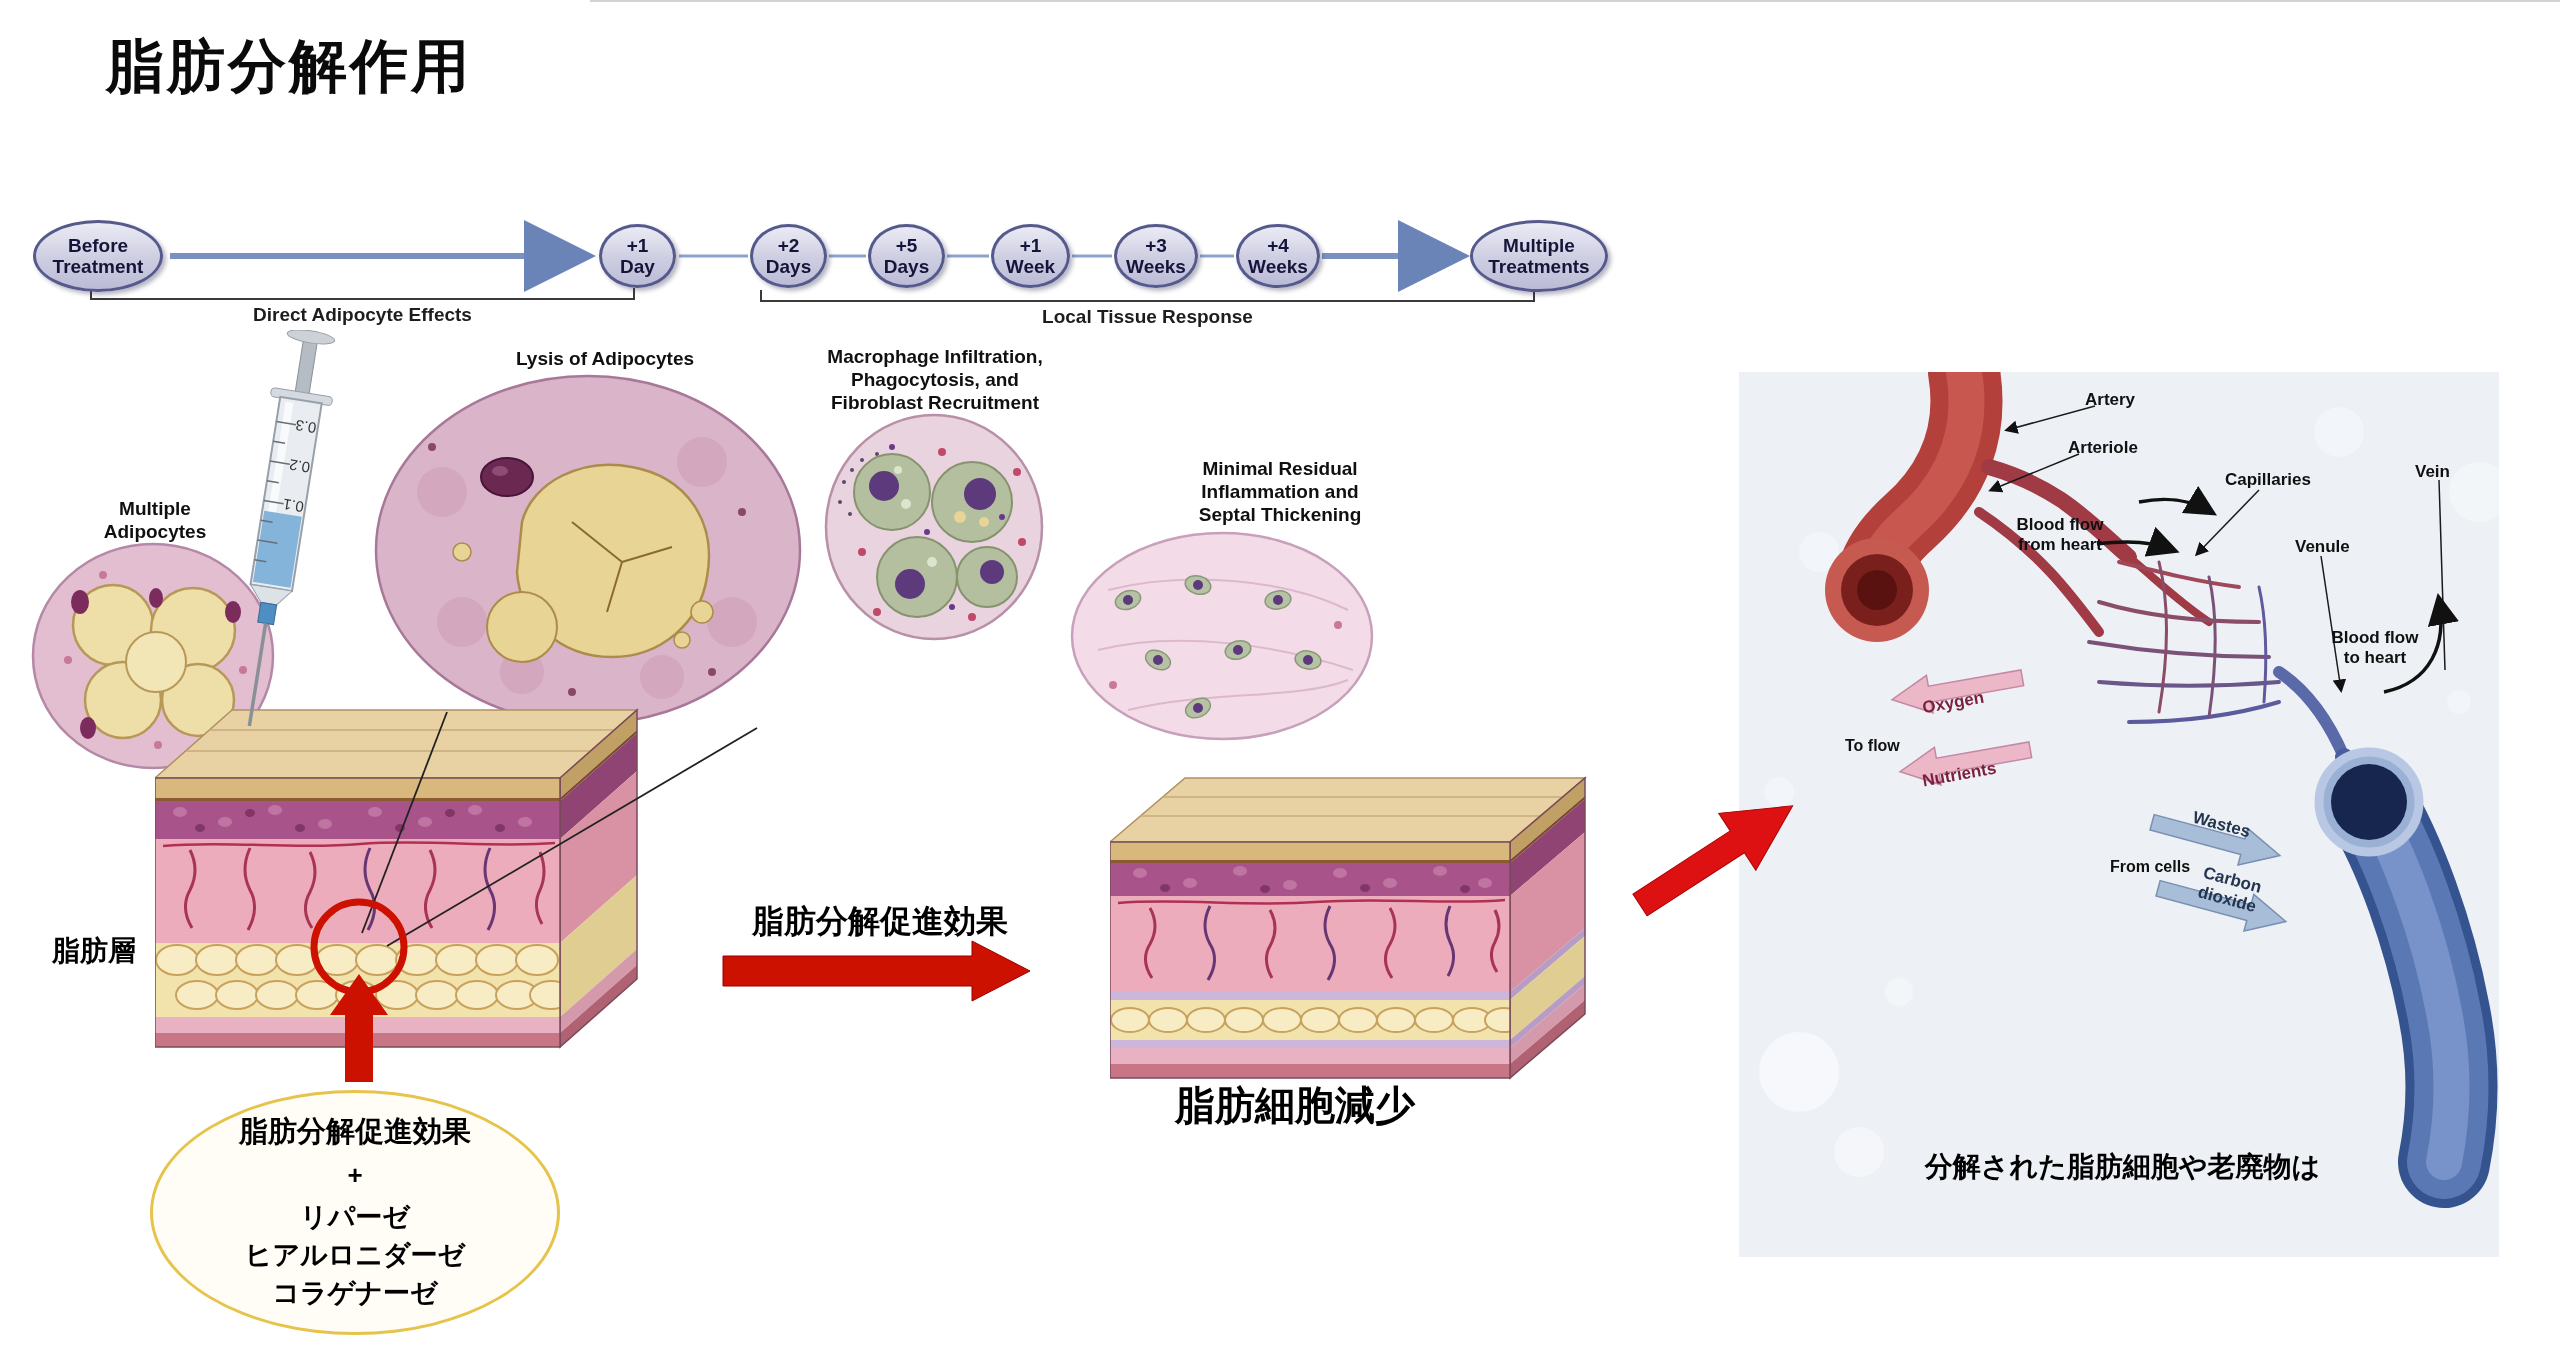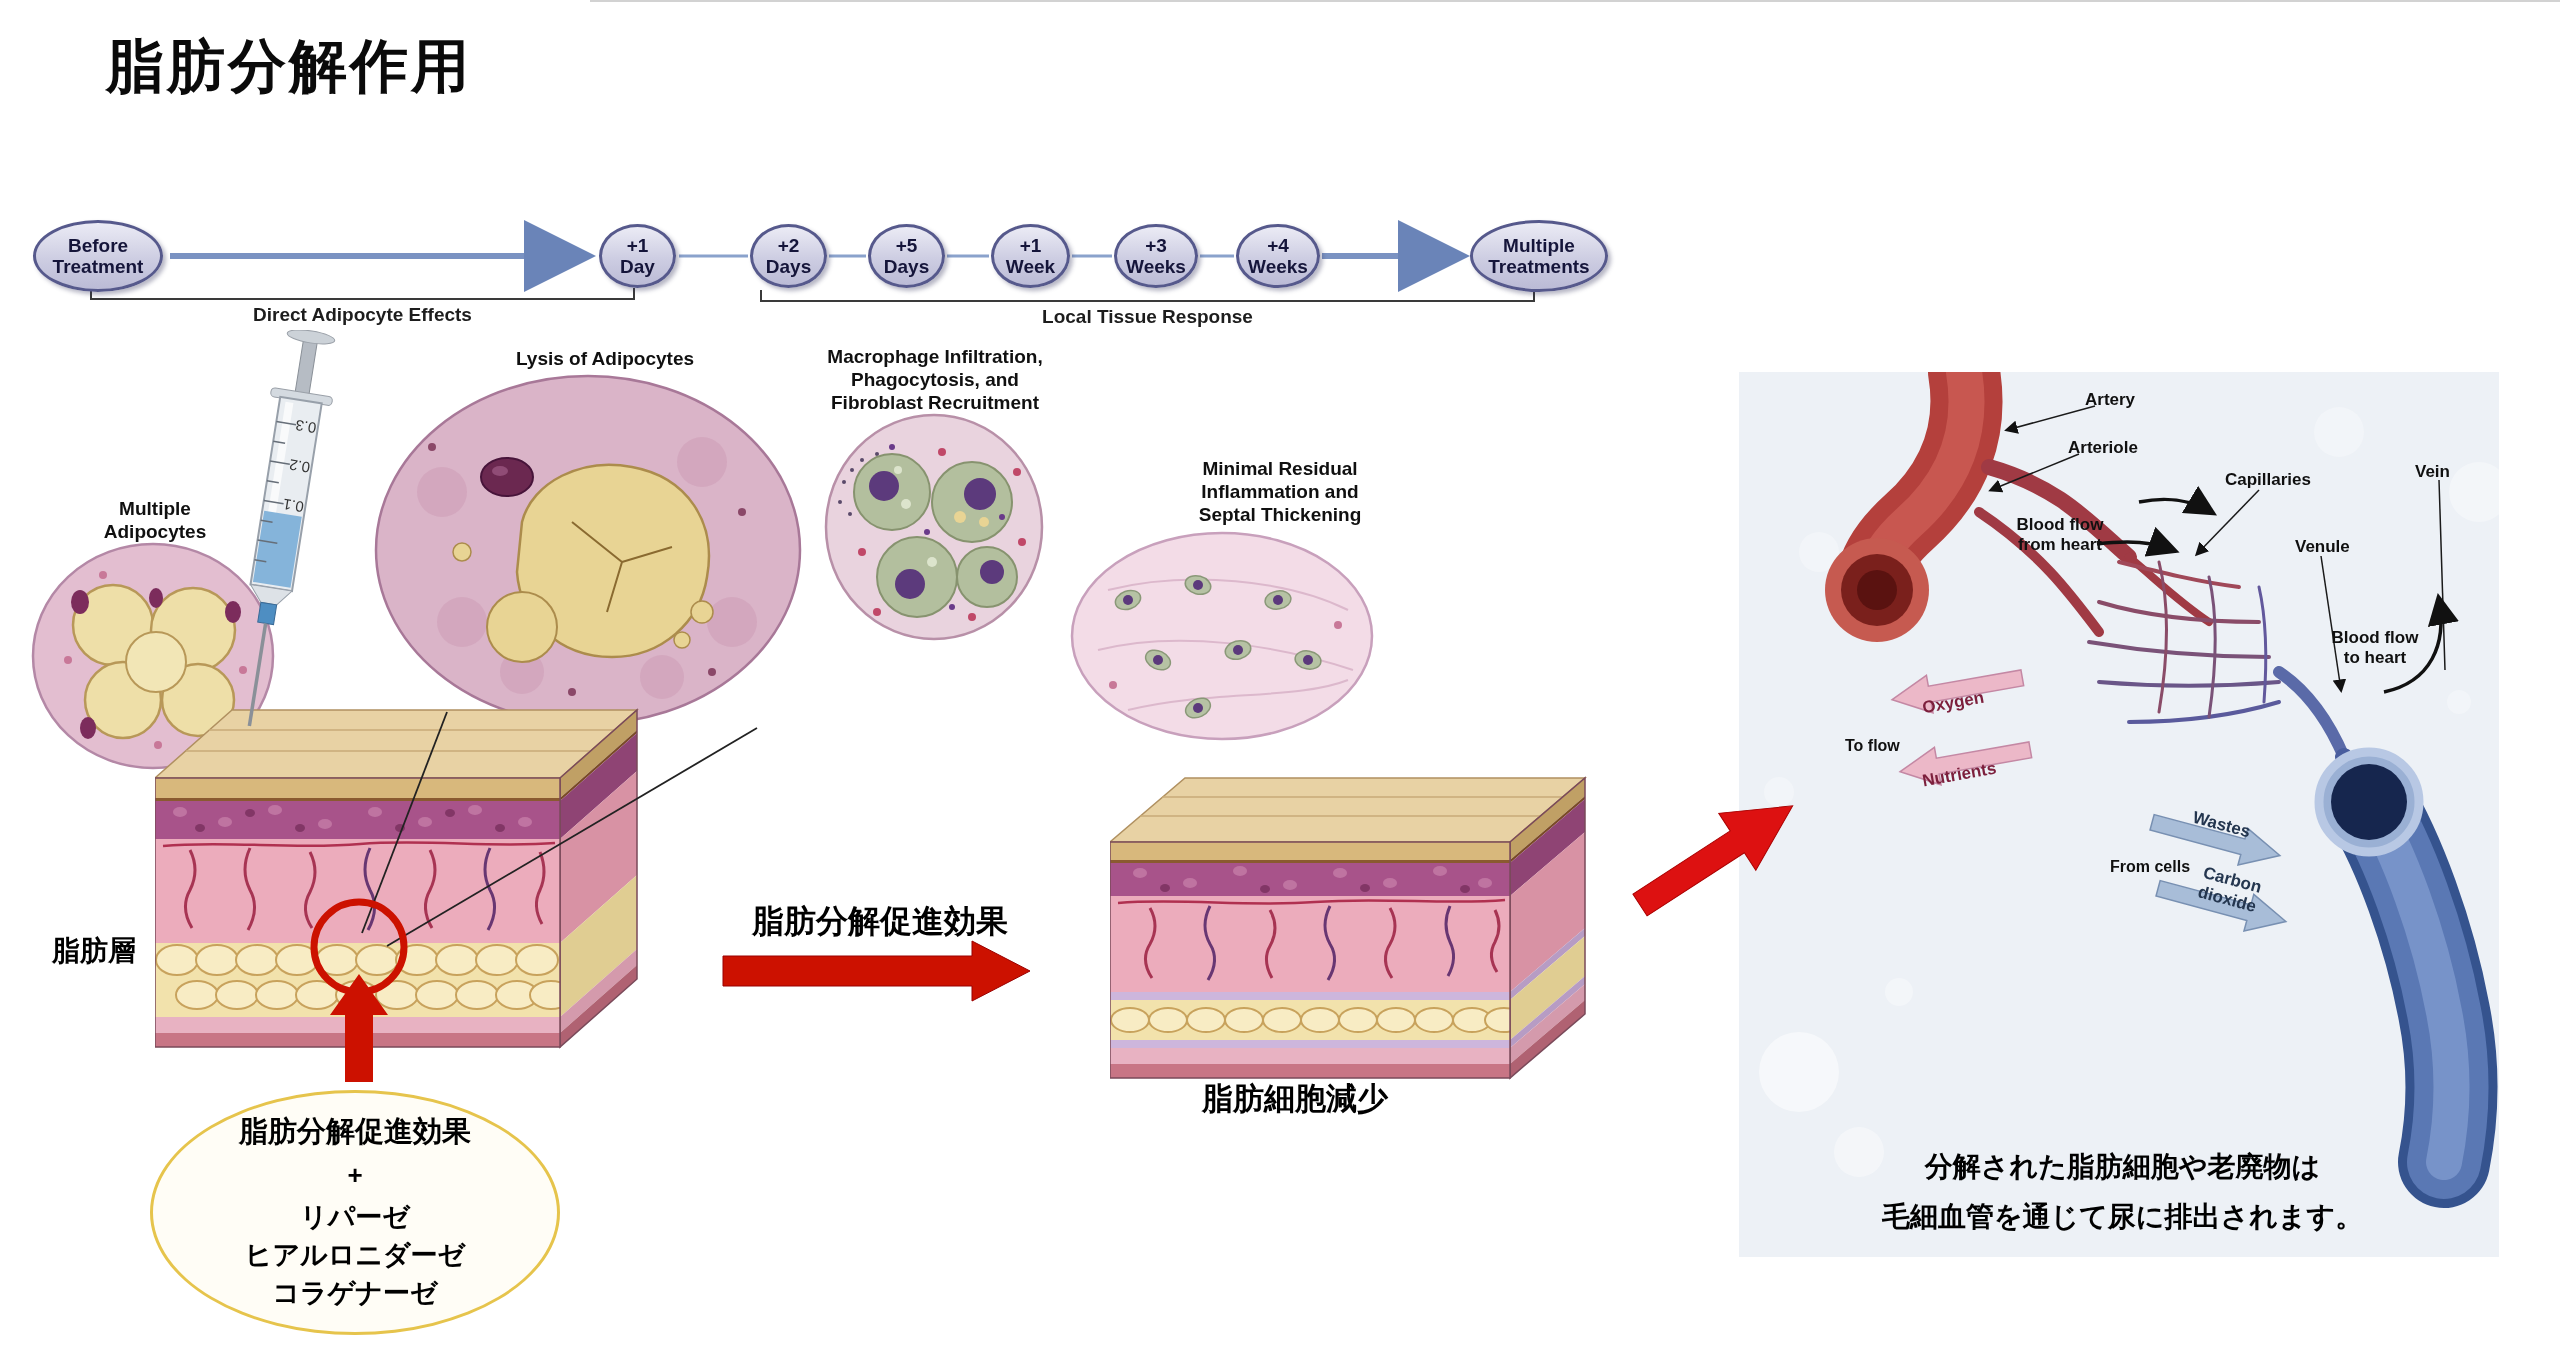--- a/index.html
+++ b/index.html
@@ -363,21 +363,21 @@
       <ellipse cx="324" cy="250" rx="19" ry="12"></ellipse>
         <ellipse cx="362" cy="250" rx="19" ry="12"></ellipse>
       <ellipse cx="394" cy="250" rx="19" ry="12"></ellipse>
     </g>
     <rect x="0" y="270" width="400" height="8" fill="#cdb6dc"></rect>
     <rect x="0" y="278" width="400" height="16" fill="#e8b2c2"></rect>
     <rect x="0" y="294" width="400" height="14" fill="#c87585"></rect>
     <rect x="0" y="72" width="400" height="236" fill="none" stroke="#7a4a5a" stroke-width="1.5"></rect>
   </svg>
 
-  <div class="jp" style="left:1130px;top:1078px;width:330px;text-align:center;font-size:31px;">脂肪細胞減少</div>
+  <div class="jp" style="left:1130px;top:1078px;width:330px;text-align:center;font-size:40px;">脂肪細胞減少</div>
 
   <svg class="abs z1" style="left:1739px;top:372px;" width="760" height="885" viewBox="0 0 760 885">
     <defs>
       <marker id="ahb" markerWidth="9" markerHeight="9" refX="7" refY="4.5" orient="auto">
         <path d="M0,0 L9,4.5 L0,9 Z" fill="#111"></path>
       </marker>
     </defs>
     <rect width="760" height="885" fill="#edf1f6"></rect>
     <g fill="#ffffff">
       <circle cx="60" cy="700" r="40" opacity="0.5"></circle>
@@ -463,21 +463,20 @@
   <div class="v-label v-pink" style="left:1922px;top:693px;">Oxygen</div>
   <div class="v-label v-pink" style="left:1922px;top:765px;">Nutrients</div>
   <div class="v-label" style="left:1845px;top:737px;font-size:16px;">To flow</div>
   <div class="v-label v-blue" style="left:2192px;top:815px;">Wastes</div>
   <div class="v-label v-blue" style="left:2200px;top:870px;">Carbon
 dioxide</div>
   <div class="v-label" style="left:2110px;top:858px;font-size:16px;">From cells</div>
 
   <div class="caption" style="left:1745px;top:1142px;width:755px;">
     <div>分解された脂肪細胞や老廃物は</div>
-    <div>毛細血管を通じて尿に排出されます。</div>
   </div>
 
   <svg class="abs z2" style="left:0;top:0;pointer-events:none;" width="2560" height="1349" viewBox="0 0 2560 1349">
     <defs>
       <marker id="ahblue" markerWidth="12" markerHeight="12" refX="9" refY="6" orient="auto">
         <path d="M0,0 L12,6 L0,12 Z" fill="#6a84b8"></path>
       </marker>
     </defs>
 
     <line x1="170" y1="256" x2="578" y2="256" stroke="#7a92c2" stroke-width="6" marker-end="url(#ahblue)"></line>

